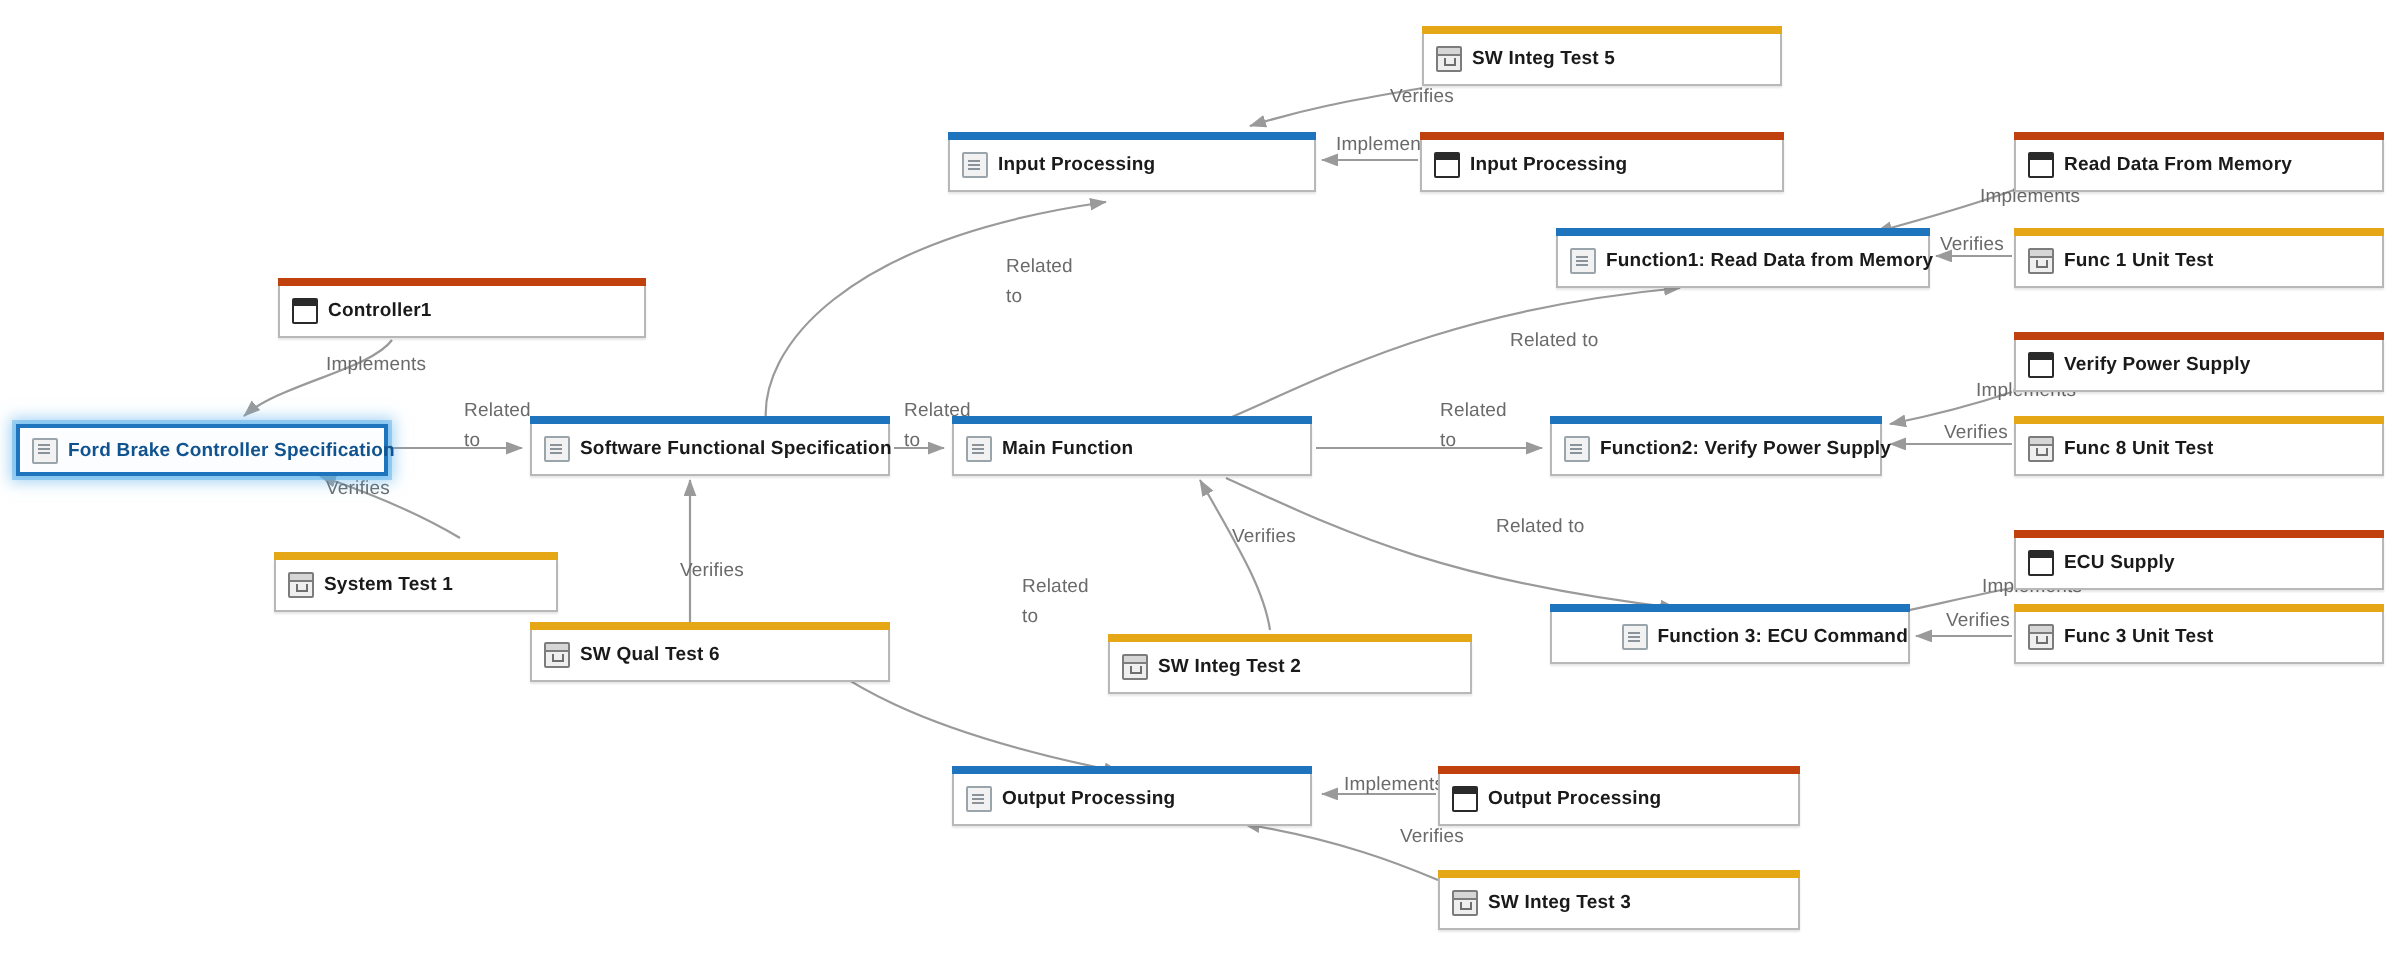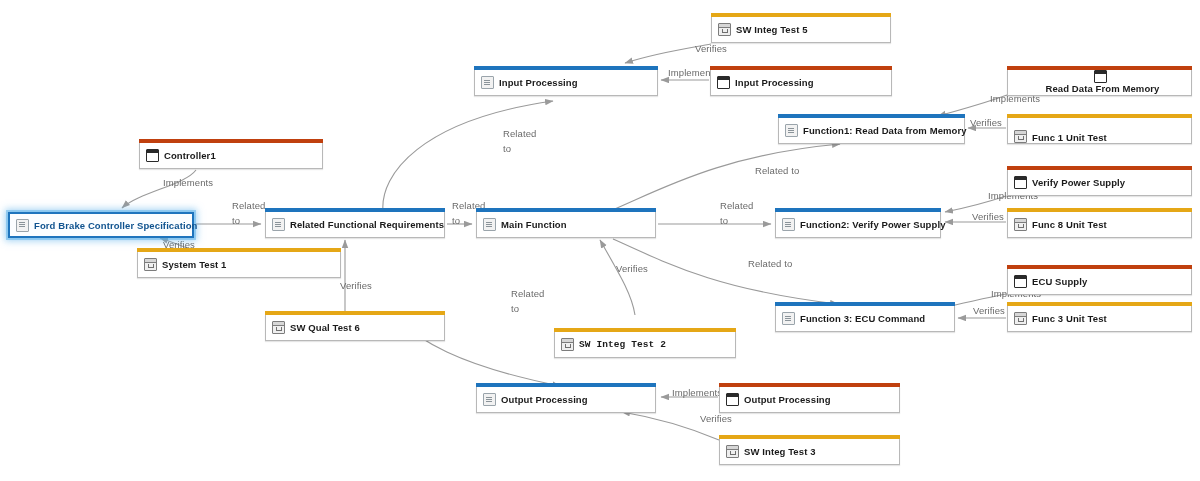--- a/index.html
+++ b/index.html
@@ -196,31 +196,31 @@
       <div class="node req" style="left: 474px; top: 70px; width: 184px; height: 26px;">
         <div class="topbar"></div>
         <span class="nicon icon-doc"></span>
         <span class="label">Input Processing</span>
       </div>
       <div class="node block" style="left: 710px; top: 70px; width: 182px; height: 26px;">
         <div class="topbar"></div>
         <span class="nicon icon-block"></span>
         <span class="label">Input Processing</span>
       </div>
-      <div class="node block" style="left: 1007px; top: 70px; width: 185px; height: 26px; flex-direction: column;">
+      <div class="node block" style="left: 1007px; top: 70px; width: 185px; height: 26px;">
         <div class="topbar"></div>
         <span class="nicon icon-block"></span>
         <span class="label">Read Data From Memory</span>
       </div>
       <div class="node req" style="left: 778px; top: 118px; width: 187px; height: 26px;">
         <div class="topbar"></div>
         <span class="nicon icon-doc"></span>
         <span class="label">Function1: Read Data from Memory</span>
       </div>
-      <div class="node test" style="left: 1007px; top: 118px; width: 185px; height: 26px; align-items: flex-end;">
+      <div class="node test" style="left: 1007px; top: 118px; width: 185px; height: 26px;">
         <div class="topbar"></div>
         <span class="nicon icon-test"></span>
         <span class="label">Func 1 Unit Test</span>
       </div>
       <div class="node block" style="left: 139px; top: 143px; width: 184px; height: 26px; text-align: center;">
         <div class="topbar"></div>
         <span class="nicon icon-block"></span>
         <span class="label">Controller1</span>
       </div>
       <div class="node block" style="left: 1007px; top: 170px; width: 185px; height: 26px;">
@@ -228,58 +228,58 @@
         <span class="nicon icon-block"></span>
         <span class="label">Verify Power Supply</span>
       </div>
       <div class="node req selected" style="left: 8px; top: 212px; width: 186px; height: 26px;">
         <span class="nicon icon-doc"></span>
         <span class="label">Ford Brake Controller Specification</span>
       </div>
       <div class="node req" style="left: 265px; top: 212px; width: 180px; height: 26px;">
         <div class="topbar"></div>
         <span class="nicon icon-doc"></span>
-        <span class="label">Related Functional Requirements</span>
+        <span class="label">Software Functional Specification</span>
       </div>
       <div class="node req" style="left: 476px; top: 212px; width: 180px; height: 26px;">
         <div class="topbar"></div>
         <span class="nicon icon-doc"></span>
         <span class="label">Main Function</span>
       </div>
       <div class="node req" style="left: 775px; top: 212px; width: 166px; height: 26px;">
         <div class="topbar"></div>
         <span class="nicon icon-doc"></span>
         <span class="label">Function2: Verify Power Supply</span>
       </div>
       <div class="node test" style="left: 1007px; top: 212px; width: 185px; height: 26px;">
         <div class="topbar"></div>
         <span class="nicon icon-test"></span>
         <span class="label">Func 8 Unit Test</span>
       </div>
-      <div class="node test" style="left: 137px; top: 252px; width: 204px; height: 26px;">
+      <div class="node test" style="left: 137px; top: 280px; width: 142px; height: 26px;">
         <div class="topbar"></div>
         <span class="nicon icon-test"></span>
         <span class="label">System Test 1</span>
       </div>
       <div class="node block" style="left: 1007px; top: 269px; width: 185px; height: 26px;">
         <div class="topbar"></div>
         <span class="nicon icon-block"></span>
         <span class="label">ECU Supply</span>
       </div>
       <div class="node test" style="left: 265px; top: 315px; width: 180px; height: 26px;">
         <div class="topbar"></div>
         <span class="nicon icon-test"></span>
         <span class="label">SW Qual Test 6</span>
       </div>
-      <div class="node test" style="left: 554px; top: 332px; width: 182px; height: 26px; font-family: Liberation Mono, monospace;">
+      <div class="node test" style="left: 554px; top: 321px; width: 182px; height: 26px;">
         <div class="topbar"></div>
         <span class="nicon icon-test"></span>
         <span class="label">SW Integ Test 2</span>
       </div>
-      <div class="node req" style="left: 775px; top: 306px; width: 180px; height: 26px;">
+      <div class="node req" style="left: 775px; top: 306px; width: 180px; height: 26px; justify-content: flex-end;">
         <div class="topbar"></div>
         <span class="nicon icon-doc"></span>
         <span class="label">Function 3: ECU Command</span>
       </div>
       <div class="node test" style="left: 1007px; top: 306px; width: 185px; height: 26px;">
         <div class="topbar"></div>
         <span class="nicon icon-test"></span>
         <span class="label">Func 3 Unit Test</span>
       </div>
       <div class="node req" style="left: 476px; top: 387px; width: 180px; height: 26px;">

